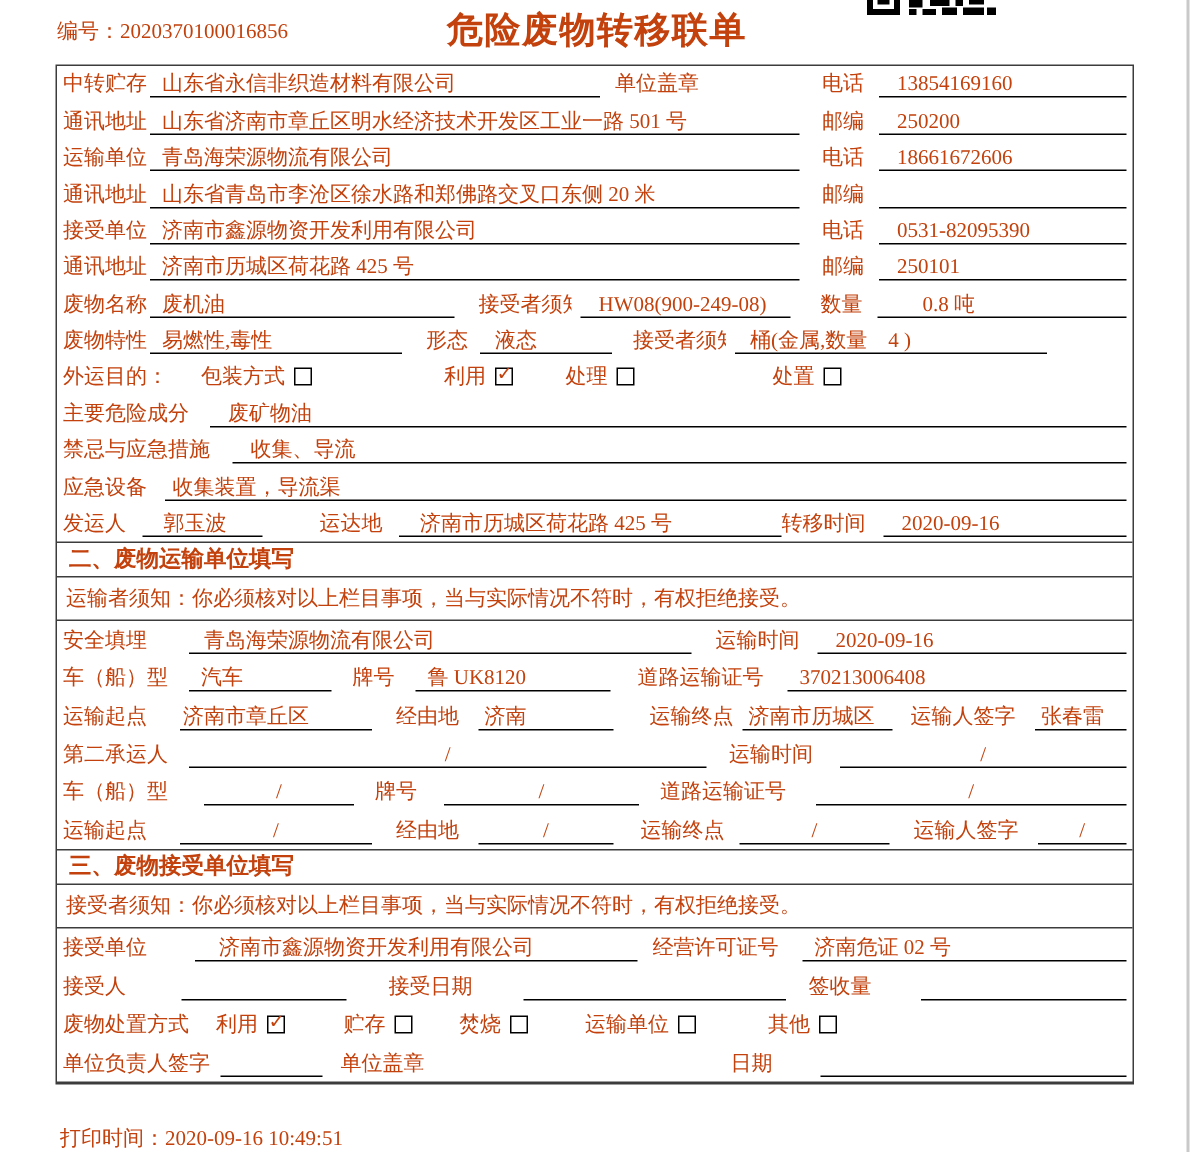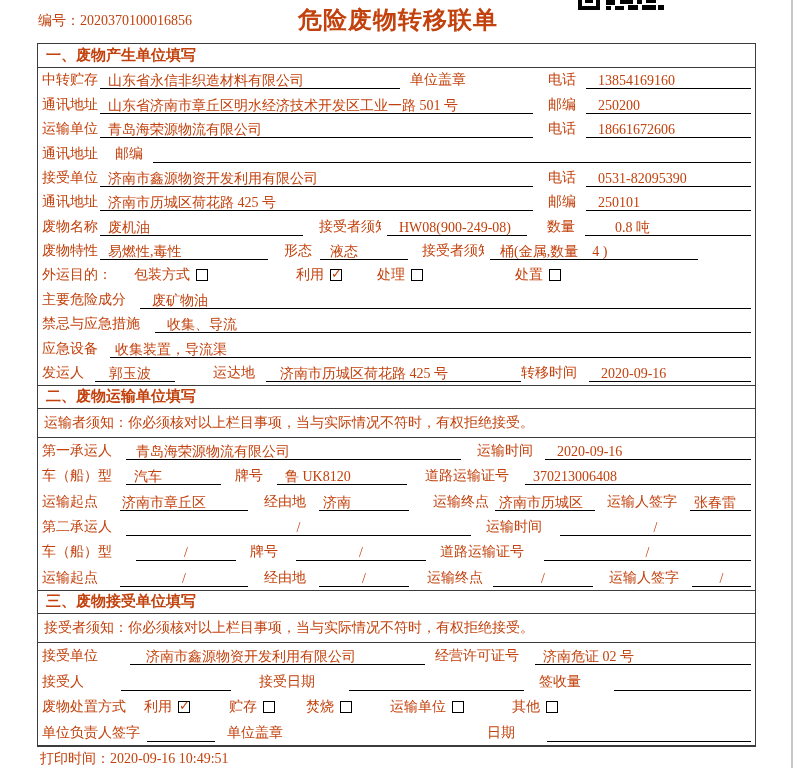--- a/index.html
+++ b/index.html
@@ -64,21 +64,20 @@
     <rect x="50" y="5" width="10" height="5" fill="#000"></rect>
     <rect x="59" y="0" width="5" height="4" fill="#000"></rect>
     <rect x="64" y="5" width="14" height="5" fill="#000"></rect>
     <rect x="68" y="0" width="10" height="3" fill="#000"></rect>
     <rect x="80" y="5" width="6" height="5" fill="#000"></rect>
   </svg>
 
   <div class="manifest">
 
     <div class="s1">
-      <div class="sec-header">一、废物产生单位填写</div>
 
       <div class="frow">
         <span class="lbl" style="width:58px">中转贮存</span>
         <span class="u" style="width:300px;padding-left:8px">山东省永信非织造材料有限公司</span>
         <span class="lbl" style="margin-left:10px;width:60px">单位盖章</span>
         <span class="lbl" style="margin-left:78px;width:30px">电话</span>
         <span class="u grow" style="margin-left:8px;padding-left:12px">13854169160</span>
       </div>
 
       <div class="frow">
@@ -90,20 +89,21 @@
 
       <div class="frow">
         <span class="lbl" style="width:58px">运输单位</span>
         <span class="u" style="width:433px;padding-left:8px">青岛海荣源物流有限公司</span>
         <span class="lbl" style="margin-left:15px;width:30px">电话</span>
         <span class="u grow" style="margin-left:8px;padding-left:12px">18661672606</span>
       </div>
 
       <div class="frow">
         <span class="lbl" style="width:58px">通讯地址</span>
+        <span class="u" style="width:433px;padding-left:8px">山东省青岛市李沧区徐水路和郑佛路交叉口东侧 20 米</span>
         <span class="lbl" style="margin-left:15px;width:30px">邮编</span>
         <span class="u grow" style="margin-left:8px;padding-left:12px"></span>
       </div>
 
       <div class="frow">
         <span class="lbl" style="width:58px">接受单位</span>
         <span class="u" style="width:433px;padding-left:8px">济南市鑫源物资开发利用有限公司</span>
         <span class="lbl" style="margin-left:15px;width:30px">电话</span>
         <span class="u grow" style="margin-left:8px;padding-left:12px">0531-82095390</span>
       </div>
@@ -176,21 +176,21 @@
         <span class="lbl" style="width:60px">转移时间</span>
         <span class="u grow" style="margin-left:8px;padding-left:12px">2020-09-16</span>
       </div>
     </div>
 
     <div class="s2">
       <div class="sec-header mid">二、废物运输单位填写</div>
       <div class="notice-row">运输者须知：你必须核对以上栏目事项，当与实际情况不符时，有权拒绝接受。</div>
 
       <div class="frow">
-        <span class="lbl" style="width:76px">第一承运人</span>
+        <span class="lbl" style="width:76px">安全填埋</span>
         <span class="u" style="margin-left:8px;width:335px;padding-left:10px">青岛海荣源物流有限公司</span>
         <span class="lbl" style="margin-left:16px;width:60px">运输时间</span>
         <span class="u grow" style="margin-left:8px;padding-left:12px">2020-09-16</span>
       </div>
 
       <div class="frow">
         <span class="lbl" style="width:70px">车（船）型</span>
         <span class="u" style="margin-left:14px;width:95px;padding-left:8px">汽车</span>
         <span class="lbl" style="margin-left:14px;width:30px">牌号</span>
         <span class="u" style="margin-left:12px;width:130px;padding-left:8px">鲁 UK8120</span>

